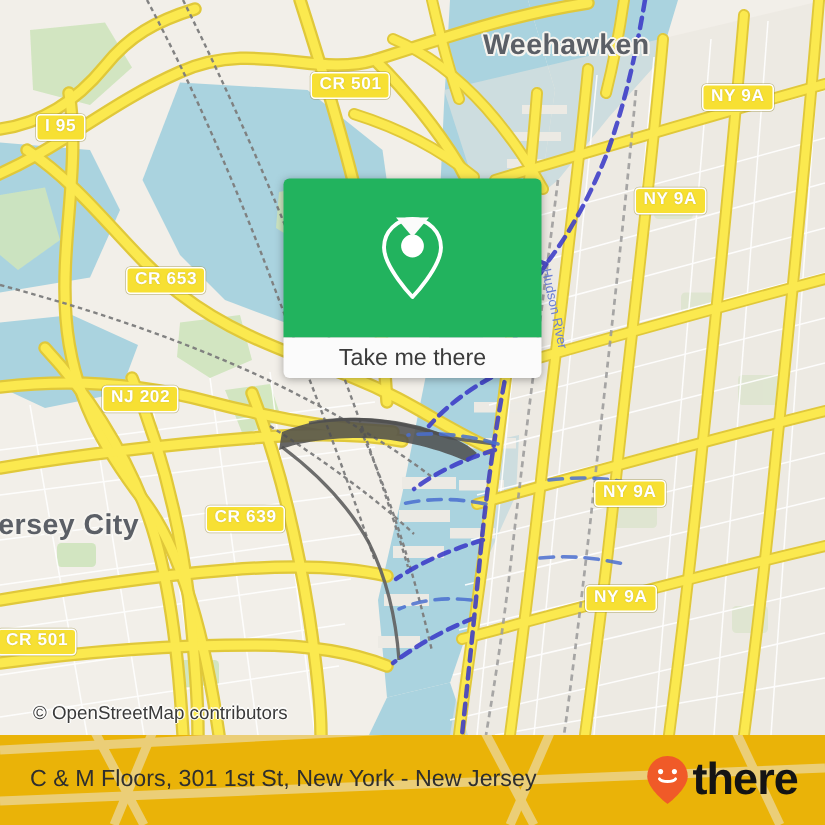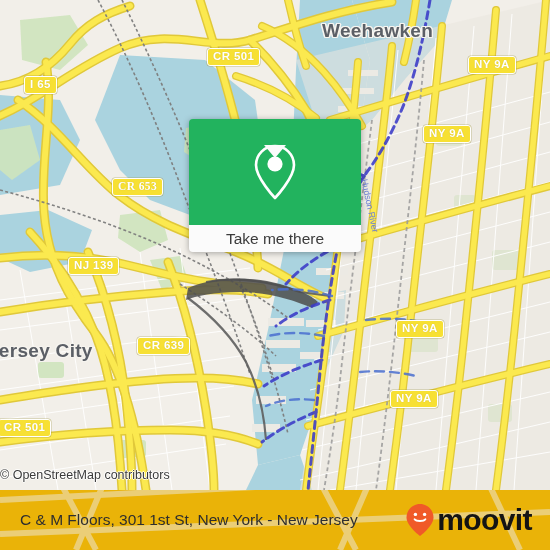--- a/index.html
+++ b/index.html
@@ -86,21 +86,21 @@
     margin-left: -11px;
     width: 0; height: 0;
     border-left: 11px solid transparent;
     border-right: 11px solid transparent;
     border-top: 13px solid #fbfbfb;
   }
 
   
   #attribution {
     position: absolute;
-    left: 0; top: 468px;
+    left: 22px; top: 468px;
     font-size: 12.5px;
     color: #3a3a3a;
     text-shadow: -1px 0 rgba(255,255,255,.85), 1px 0 rgba(255,255,255,.85),
                  0 -1px rgba(255,255,255,.85), 0 1px rgba(255,255,255,.85);
   }
 
   
   #footer {
     position: absolute; left: 0; top: 490px;
     width: 550px; height: 60px;
@@ -346,26 +346,26 @@
         <path d="M366 320 C384 318 402 318 420 322"></path>
         <path d="M360 372 C380 370 398 372 416 376"></path>
       </g>
     </svg>
 
     <div class="river-label" style="left:369px; top:178px; transform: rotate(78deg);">Hudson River</div>
 
     <div class="city-label" style="left:322px; top:20px;">Weehawken</div>
     <div class="city-label" style="left:-12px; top:340px;">Jersey City</div>
 
-    <div class="shield" style="left:24px;  top:76px;">I 65</div>
+    <div class="shield" style="left:24px;  top:76px;">I 95</div>
     <div class="shield" style="left:207px; top:48px;">CR 501</div>
     <div class="shield" style="left:468px; top:56px;">NY 9A</div>
     <div class="shield" style="left:423px; top:125px;">NY 9A</div>
-    <div class="shield" style="left:112px; top:178px;font-family:Liberation Serif, serif;">CR 653</div>
-    <div class="shield" style="left:68px;  top:257px;">NJ 139</div>
+    <div class="shield" style="left:84px; top:178px;">CR 653</div>
+    <div class="shield" style="left:68px;  top:257px;">NJ 202</div>
     <div class="shield" style="left:137px; top:337px;text-align:center;">CR 639</div>
     <div class="shield" style="left:396px; top:320px;">NY 9A</div>
     <div class="shield" style="left:-2px;  top:419px;">CR 501</div>
     <div class="shield" style="left:390px; top:390px;">NY 9A</div>
 
     <div id="popup">
       <div id="popup-green">
         <svg width="48" height="60" viewBox="0 0 48 60">
           <path d="M24 4 C13.5 4 5 12.5 5 23 C5 36 24 56 24 56 C24 56 43 36 43 23 C43 12.5 34.5 4 24 4 Z" fill="none" stroke="#ffffff" stroke-width="2.6" stroke-linejoin="round"></path>
           <circle cx="24" cy="22" r="7.6" fill="#ffffff"></circle>
@@ -395,17 +395,17 @@
 
     <div id="footer-caption">C &amp; M Floors, 301 1st St, New York - New Jersey</div>
 
     <div id="logo">
       <svg width="30" height="34" viewBox="0 0 30 34">
         <path d="M15 1 C7.5 1 1.5 7 1.5 14.5 C1.5 23 15 33 15 33 C15 33 28.5 23 28.5 14.5 C28.5 7 22.5 1 15 1 Z" fill="#f05a28"></path>
         <circle cx="10.4" cy="11.4" r="1.7" fill="#ffffff"></circle>
         <circle cx="19.6" cy="11.4" r="1.7" fill="#ffffff"></circle>
         <path d="M9.6 16.2 C11.4 18.6 18.6 18.6 20.4 16.2" fill="none" stroke="#ffffff" stroke-width="1.9" stroke-linecap="round"></path>
       </svg>
-      <span id="logo-word">moovit</span>
+      <span id="logo-word">there</span>
     </div>
   </div>
 
 </div>
 
 </body></html>

